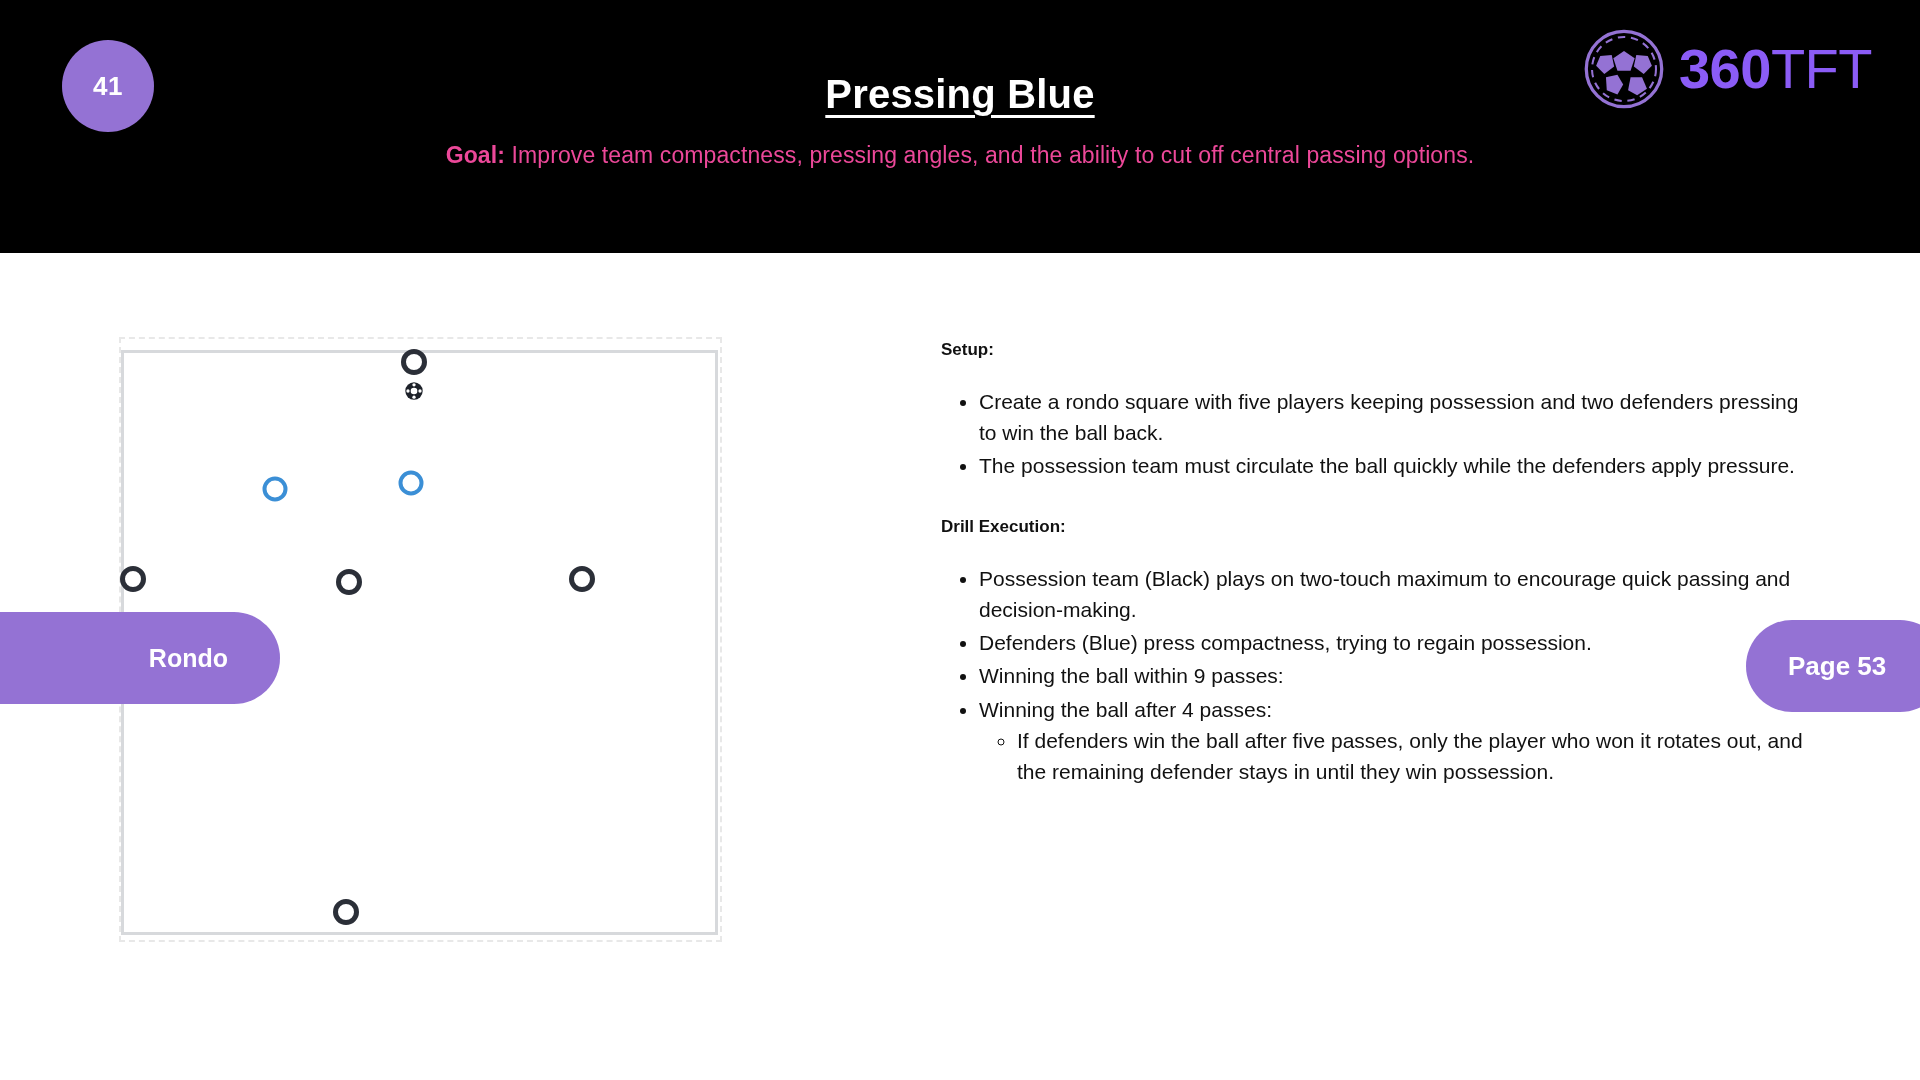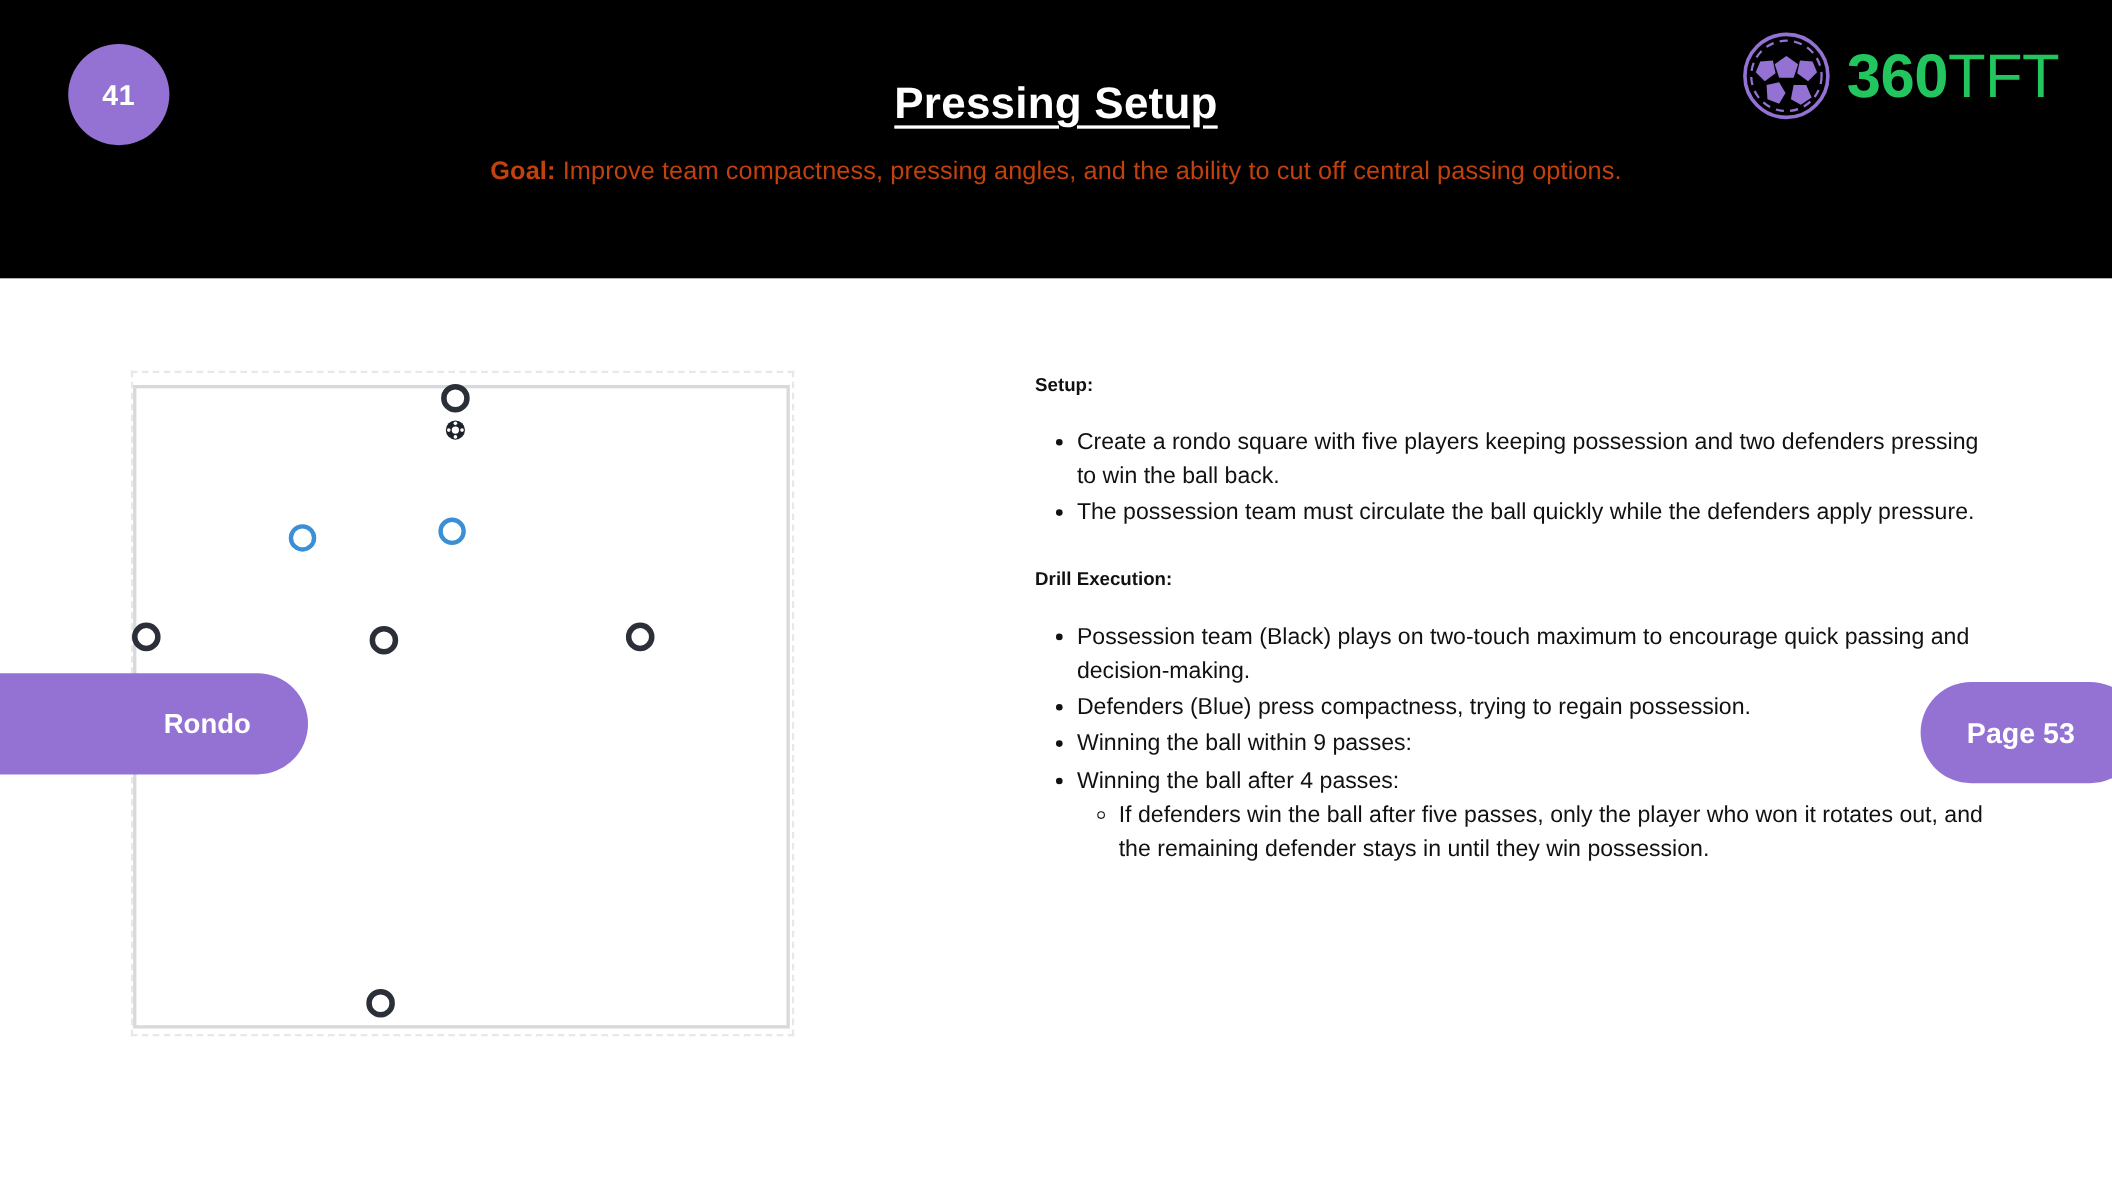--- a/index.html
+++ b/index.html
@@ -60,39 +60,39 @@
     font-size: 40px;
     font-weight: bold;
     text-decoration: underline;
     text-underline-offset: 7px;
     text-decoration-thickness: 3px;
     letter-spacing: 0.2px;
   }
 
   .goal-line {
     margin-top: 25px;
-    color: #c2410c;
+    color: #ec4899;
     font-size: 23px;
     font-weight: normal;
     letter-spacing: 0.1px;
   }
   .goal-line .goal-label { font-weight: bold; }
 
   
   .logo {
     position: absolute;
     right: 48px;
     top: 28px;
     display: flex;
     align-items: center;
     gap: 14px;
   }
   .logo-ball { width: 82px; height: 82px; display: block; }
   .logo-text {
-    color: #22c55e;
+    color: #8b5cf6;
     font-size: 56px;
     line-height: 1;
     letter-spacing: -0.5px;
     white-space: nowrap;
   }
   .logo-text .num { font-weight: bold; }
   .logo-text .tft { font-weight: normal; }
 
   
   .pitch-wrap {
@@ -213,21 +213,21 @@
 
 <div class="page">
 
   <div class="header">
 
     <div class="session-badge">
       <span>41</span>
     </div>
 
     <div class="header-center">
-      <div class="drill-title">Pressing Setup</div>
+      <div class="drill-title">Pressing Blue</div>
       <div class="goal-line">
         <span class="goal-label">Goal:</span>
         <span>Improve team compactness, pressing angles, and the ability to cut off central passing options.</span>
       </div>
     </div>
 
     <div class="logo">
       <svg class="logo-ball" viewBox="0 0 100 100">
         <circle cx="50" cy="50" r="46" fill="none" stroke="#9472d4" stroke-width="4"></circle>
         <circle cx="50" cy="50" r="39" fill="none" stroke="#9472d4" stroke-width="2.5" stroke-dasharray="9 7"></circle>

